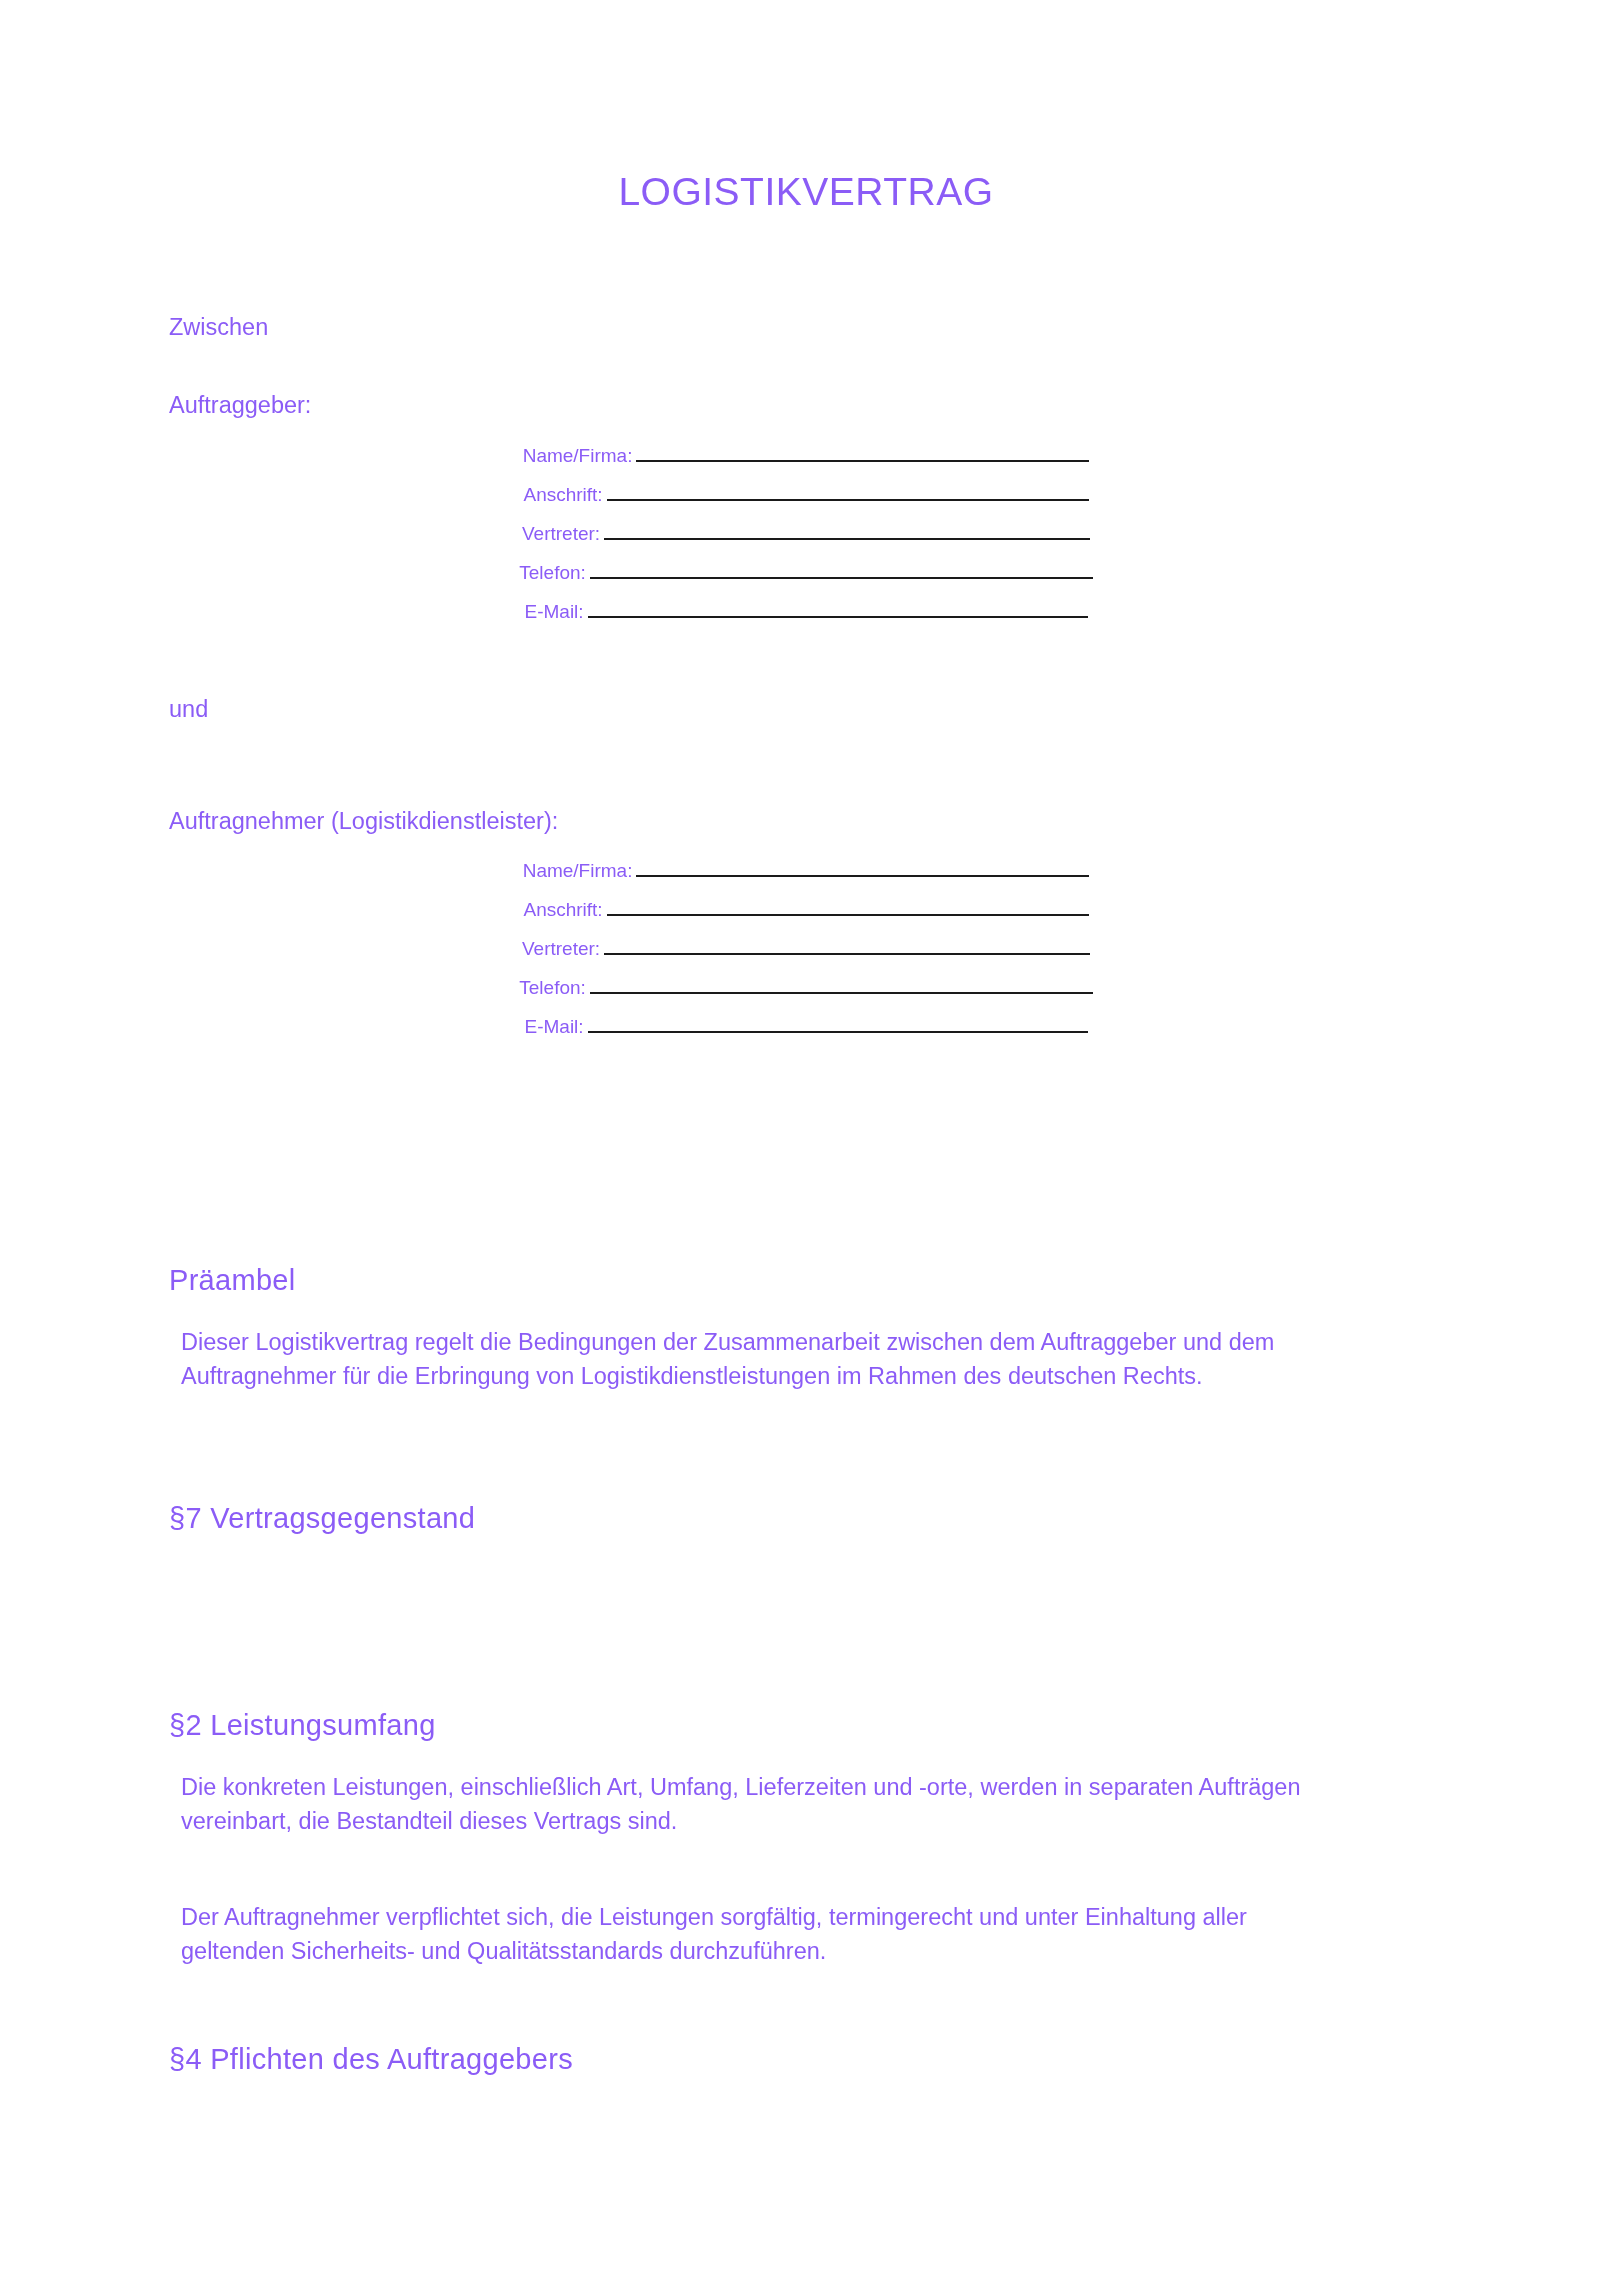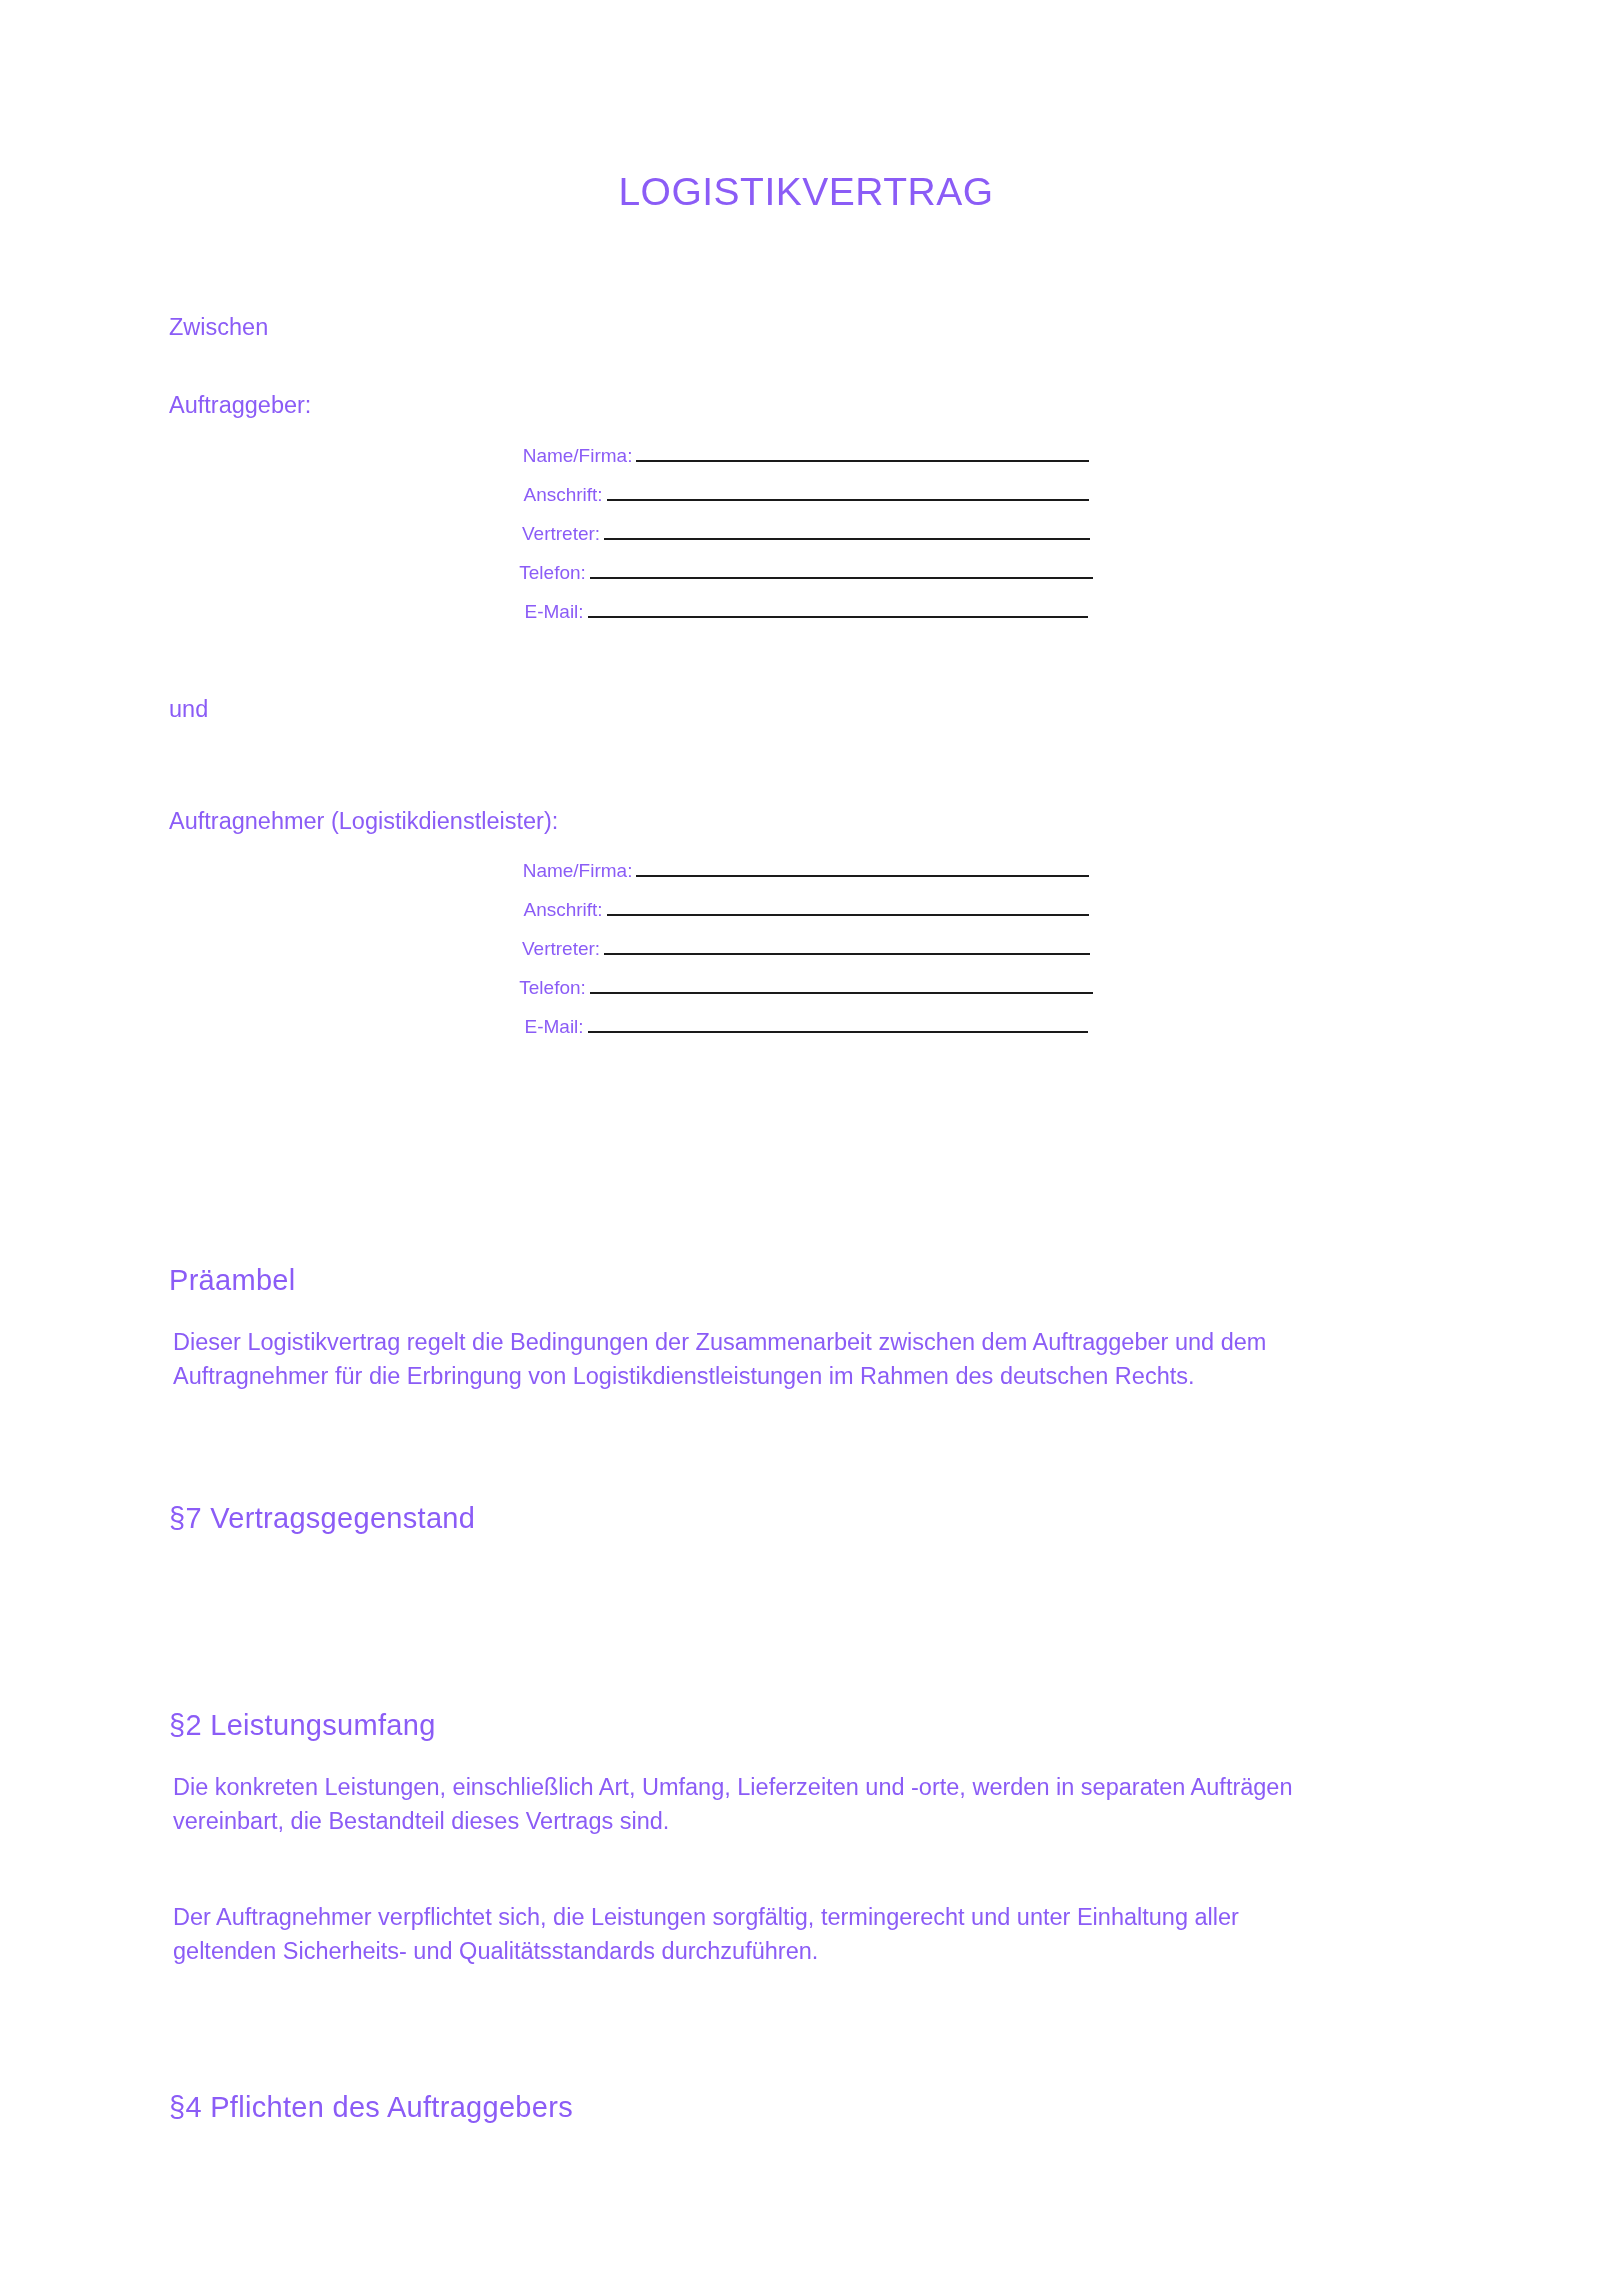--- a/index.html
+++ b/index.html
@@ -83,21 +83,21 @@
     font-size: 29px;
     font-weight: normal;
     line-height: 1.3;
     letter-spacing: 0.3px;
     margin: 0;
     white-space: nowrap;
   }
   .section-body {
     font-size: 23.5px;
     line-height: 1.45;
-    margin: 4px;
+    margin: 12px;
     width: 1166px;
     text-align: left;
   }
 </style>
 </head>
 <body>
 
 <div class="page">
   <div class="content">
 
@@ -162,19 +162,19 @@
 
     <div class="block" style="top:1707px;">
       <h2 class="section-heading">§2 Leistungsumfang</h2>
       <p class="section-body" style="margin-top:25.5px;">Die konkreten Leistungen, einschließlich Art, Umfang, Lieferzeiten und -orte, werden in separaten Aufträgen vereinbart, die Bestandteil dieses Vertrags sind.</p>
     </div>
 
     <div class="block" style="top:1874px;">
       <p class="section-body" style="margin-top:25.5px;">Der Auftragnehmer verpflichtet sich, die Leistungen sorgfältig, termingerecht und unter Einhaltung aller geltenden Sicherheits- und Qualitätsstandards durchzuführen.</p>
     </div>
 
-    <div class="block" style="top:2041px;margin-top:48px;">
+    <div class="block" style="top:2041px;">
       <h2 class="section-heading">§4 Pflichten des Auftraggebers</h2>
     </div>
 
   </div>
 </div>
 
 
 </body></html>

